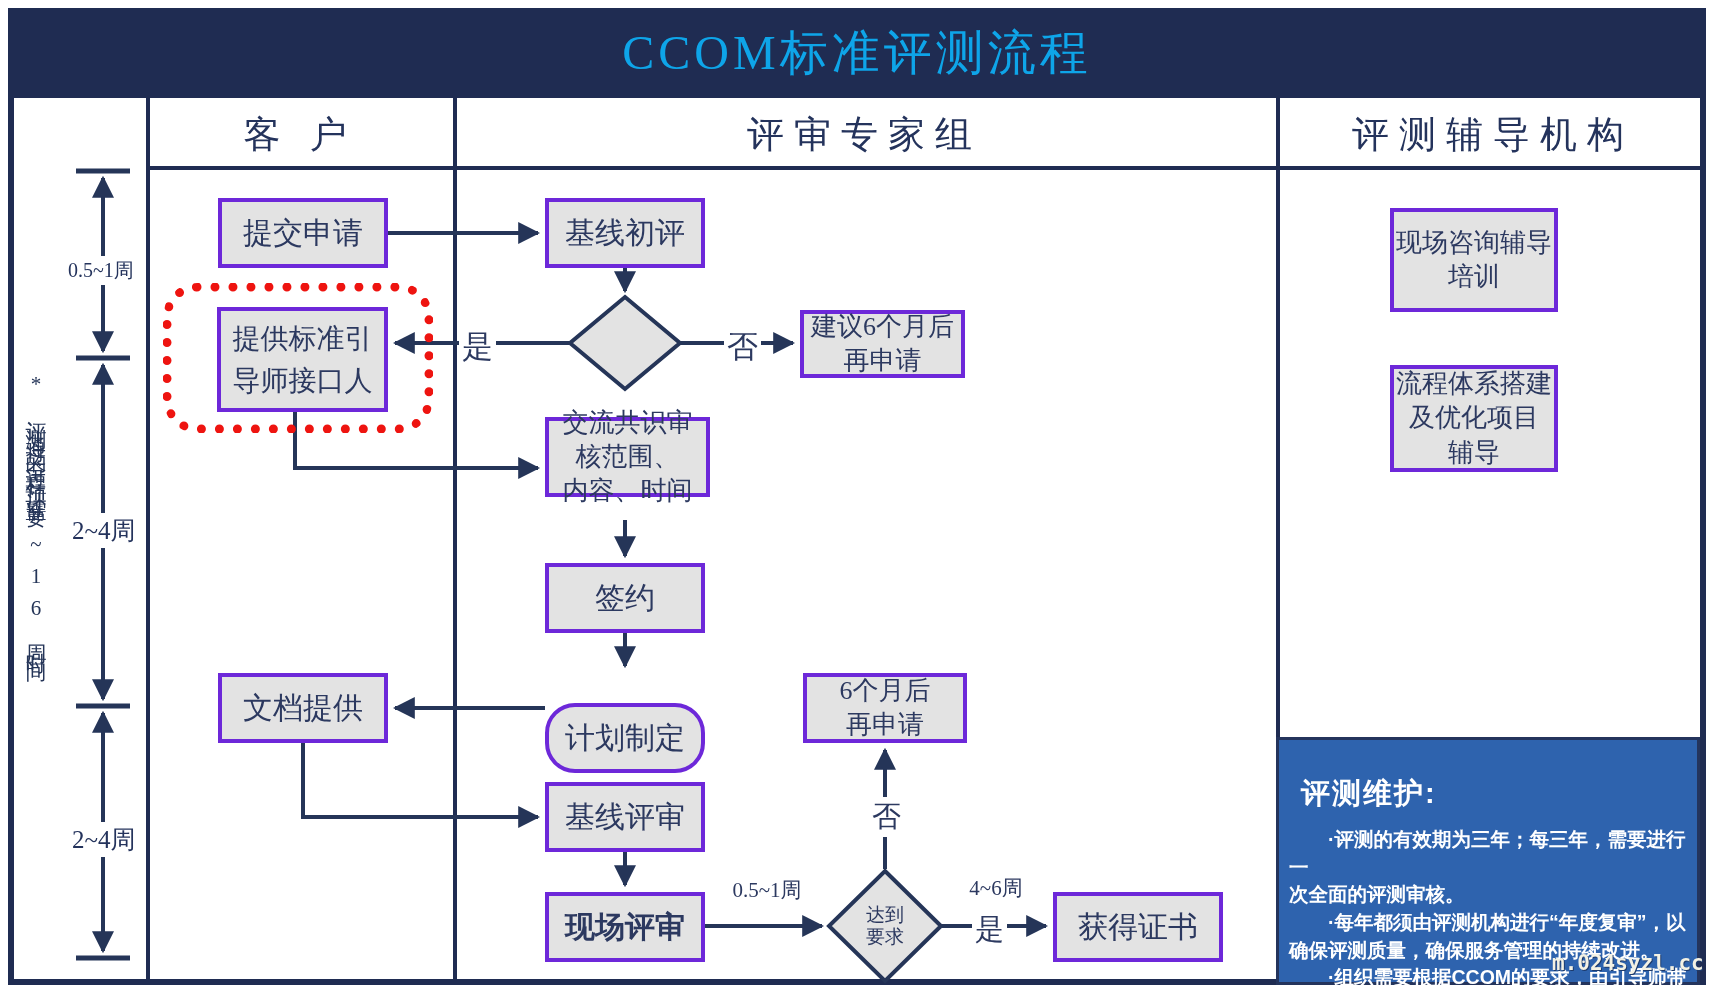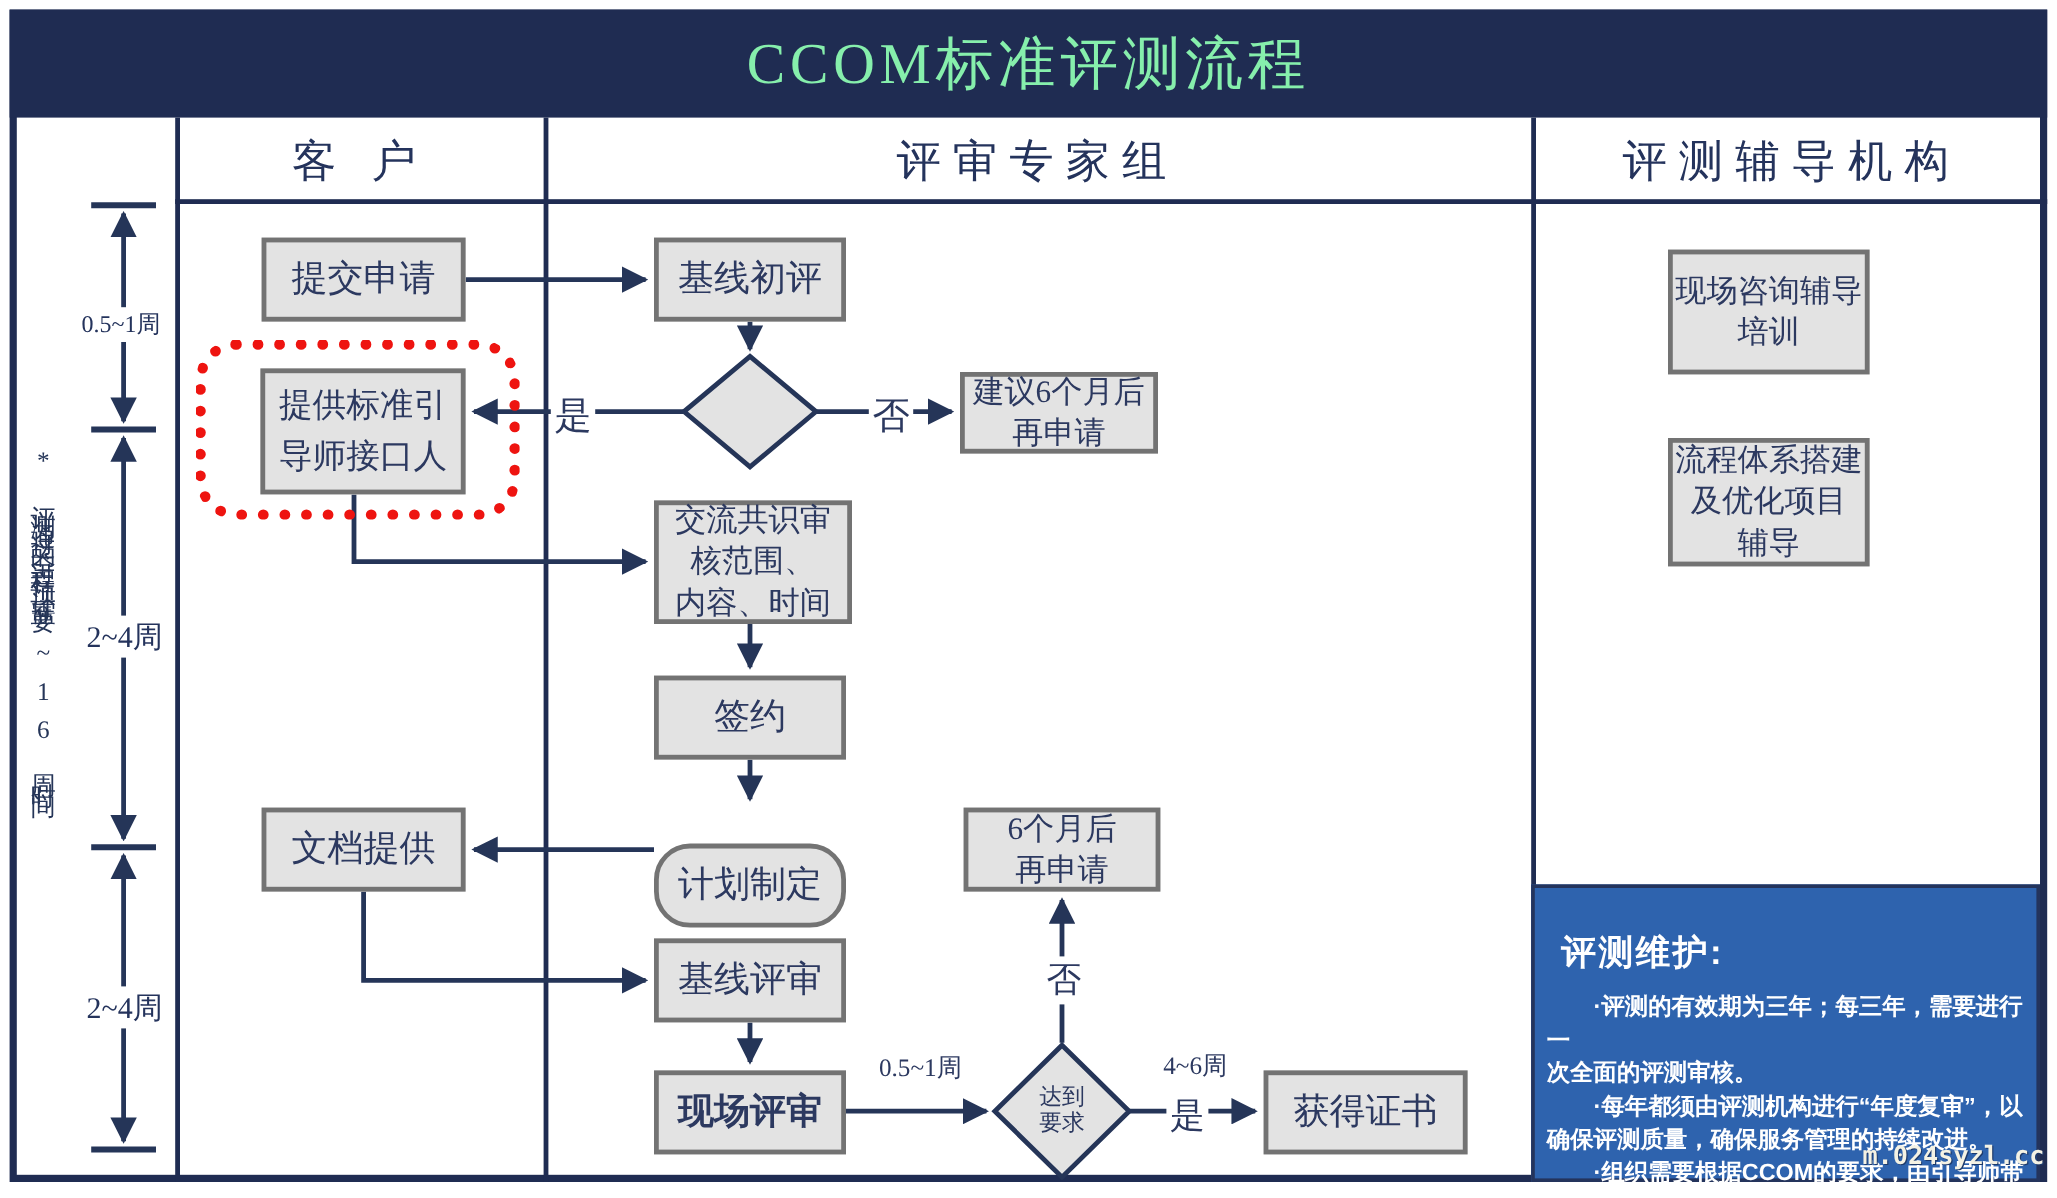--- a/index.html
+++ b/index.html
@@ -7,30 +7,30 @@
     position:relative; width:1714px; height:998px; background:#ffffff;
     overflow:hidden;
     font-family:"Liberation Serif","DejaVu Serif",serif;
     color:#253558;
   }
   
   .frame{position:absolute; left:8px; top:8px; width:1698px; height:977px;
     border:6px solid #1f2c52; box-sizing:border-box;}
   .titlebar{position:absolute; left:8px; top:8px; width:1698px; height:90px;
     background:#1f2c52; display:flex; align-items:center; justify-content:center;}
-  .titlebar span{color:#86efac; font-size:48px; letter-spacing:4px; font-weight:400;}
+  .titlebar span{color:#0ea5e9; font-size:48px; letter-spacing:4px; font-weight:400;}
   
   .vline{position:absolute; width:4px; background:#1f2c52; top:98px; height:887px;}
   .hrule{position:absolute; height:4px; background:#1f2c52;}
   .lane-label{position:absolute; top:104px; height:62px; display:flex; align-items:center;
     justify-content:center; font-size:37px; letter-spacing:10px; color:#24335c;}
   
   svg.wires{position:absolute; left:0; top:0; width:1714px; height:998px;}
   
-  .node{position:absolute; background:#e3e3e3; border:4px solid #737373; box-sizing:border-box;
+  .node{position:absolute; background:#e3e3e3; border:4px solid #6d28d9; box-sizing:border-box;
     display:flex; align-items:center; justify-content:center; text-align:center;}
   .node span{white-space:pre-line; font-size:30px; line-height:1.45; color:#2c3960;}
   .node.small span{font-size:26px; line-height:1.32;}
   .node.mid span{font-size:28px; line-height:1.5;}
   
   .dtext{position:absolute; display:flex; align-items:center; justify-content:center;
     text-align:center;}
   .dtext span{white-space:pre-line; font-size:28px; line-height:1.18; color:#2c3960;}
   
   .elabel{position:absolute; display:flex; align-items:center; justify-content:center;
@@ -135,21 +135,21 @@
     <span>文档提供</span>
   </div>
 
   <div class="node" style="left:545px; top:198px; width:160px; height:70px;">
     <span>基线初评</span>
   </div>
   <div class="node small" style="left:800px; top:310px; width:165px; height:68px;align-items:center;">
     <span>建议6个月后
 再申请</span>
   </div>
-  <div class="node small" style="left:545px; top:417px; width:165px; height:103px;">
+  <div class="node small" style="left:545px; top:417px; width:165px; height:80px;">
     <span>交流共识审
 核范围、
 内容、时间</span>
   </div>
   <div class="node" style="left:545px; top:563px; width:160px; height:70px;">
     <span>签约</span>
   </div>
   <div class="node" style="left:545px; top:703px; width:160px; height:70px;border-radius:30px;">
     <span>计划制定</span>
   </div>

